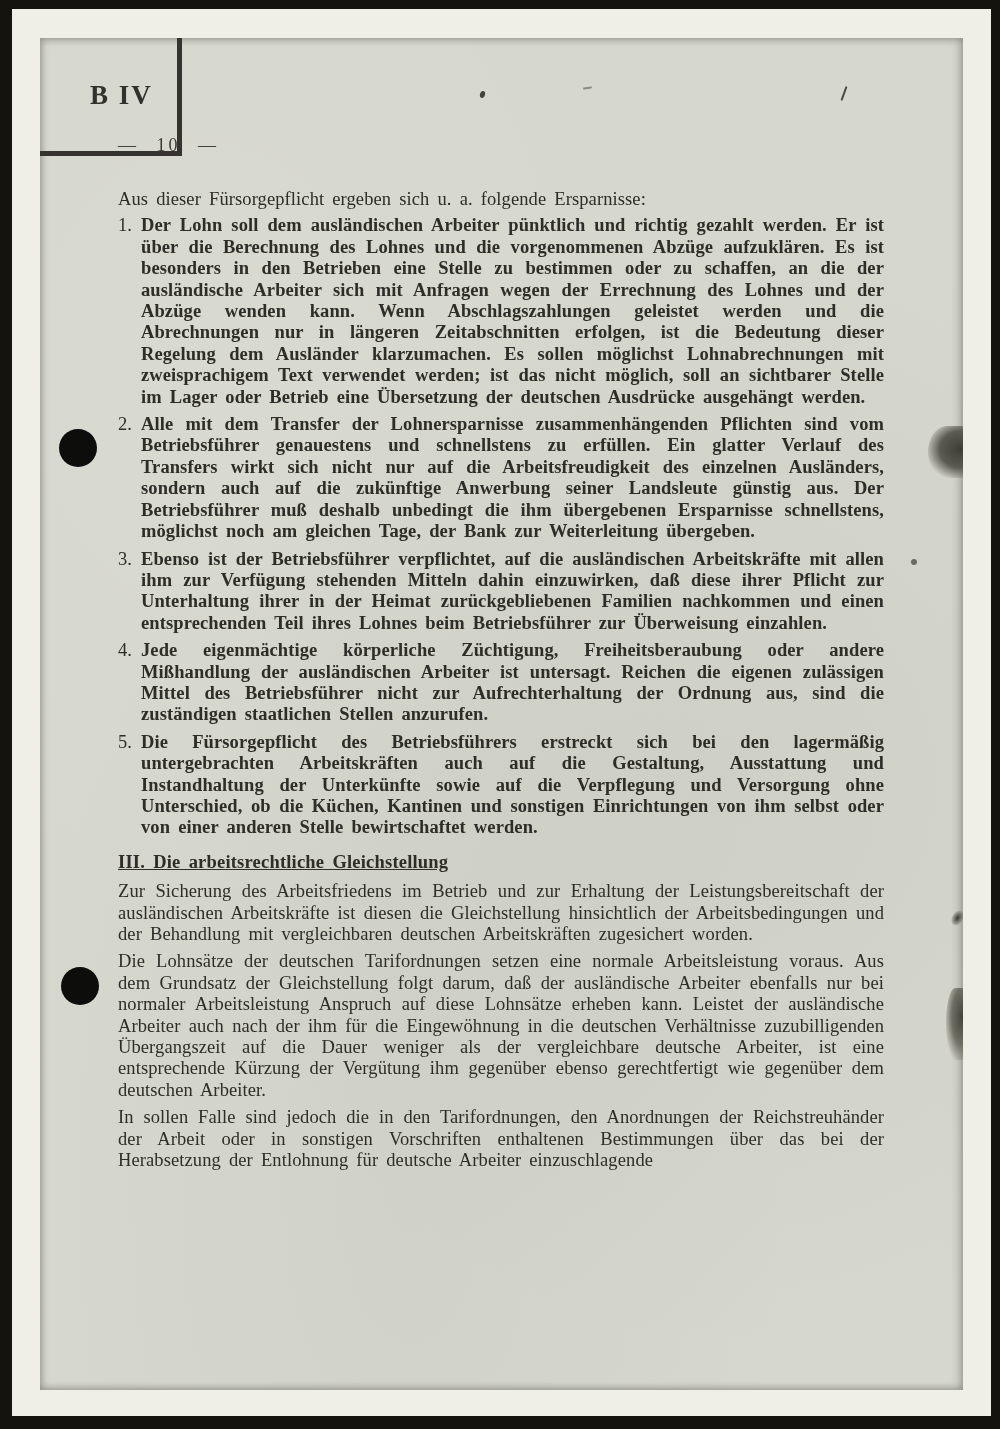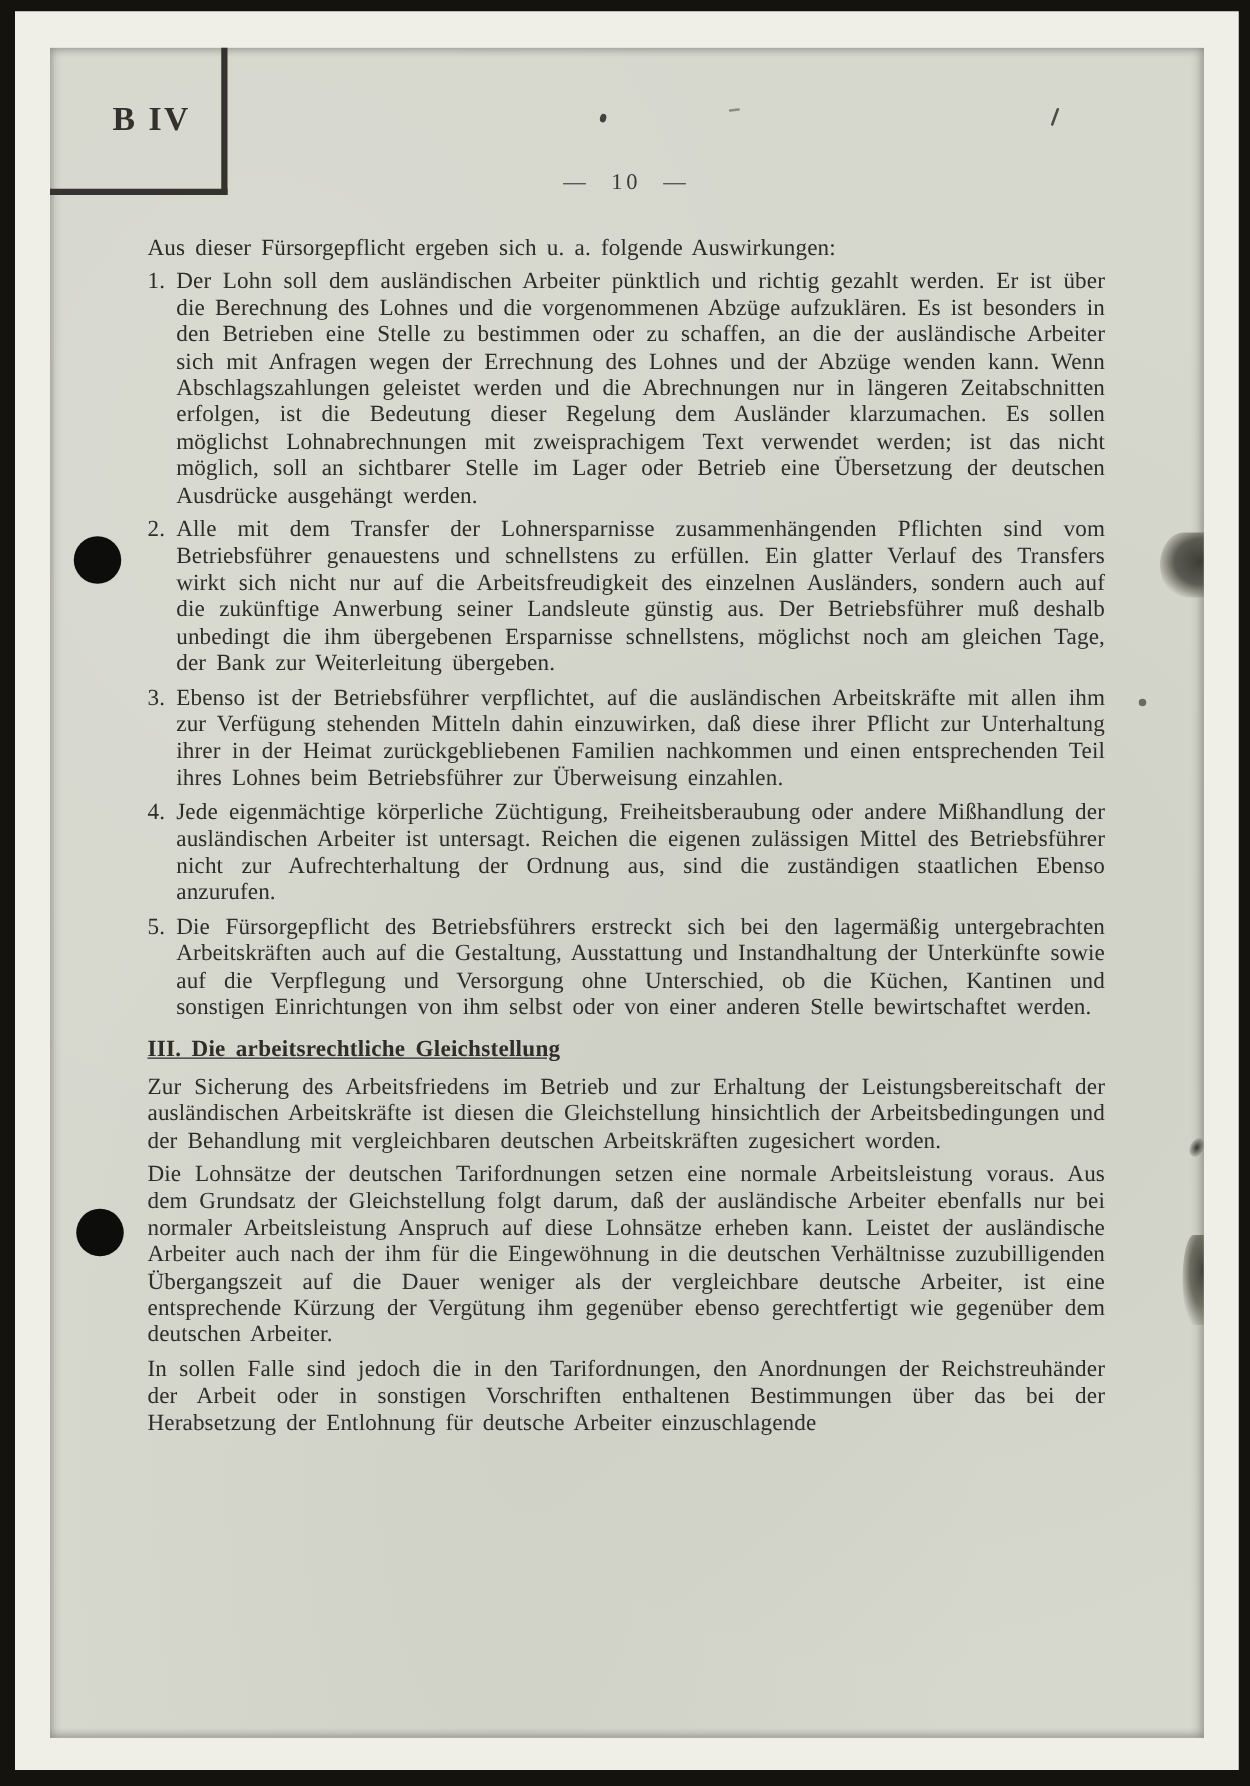--- a/index.html
+++ b/index.html
@@ -39,37 +39,37 @@
     border-right: 5px solid #34332d;
     border-bottom: 5px solid #34332d;
   }
   .corner-label {
     position: absolute; left: 50px; top: 42px;
     font-size: 27px; font-weight: bold;
     letter-spacing: 2px; color: #32312b; text-align: center;
   }
   .page-number {
     position: absolute; left: 78px; top: 97px;
-    width: 766px; text-align: center;
+    width: 766px; 
     font-size: 18px; color: #3a3933;
     letter-spacing: 3px; word-spacing: 10px;
   }
   .body-col {
     position: absolute; left: 78px; top: 151px;
     width: 766px;
     font-size: 18.5px; line-height: 21.4px;
     word-spacing: 0.18em; letter-spacing: 0.1px;
     text-align: justify;
     hyphens: auto;
   }
   .para { margin: 0 0 6px 0; }
   .lead { margin-bottom: 5px; }
   .item { display: flex; margin: 0 0 6px 0; }
   .item .num { flex: none; width: 23px; }
-  .item .txt { flex: 1; text-align: justify; }
+  .item .txt { flex: 1; text-align: justify; font-weight: bold; }
   .heading {
     margin: 13px 0 8px 0;
     font-size: 18.5px; font-weight: bold;
     letter-spacing: 0.2px;
     text-decoration: underline;
   }
   
   .hole {
     position: absolute; width: 38px; height: 38px;
     border-radius: 50%; background: #0d0d0b;
@@ -109,40 +109,40 @@
 <div class="page">
 
   <div class="corner-box"></div>
   <div class="corner-label">B IV</div>
 
   <div class="page-number">— 10 —</div>
 
   <div class="body-col">
 
 
-    <p class="para lead">Aus dieser Fürsorgepflicht ergeben sich u. a. folgende Auswirkungen:</p>
+    <p class="para lead">Aus dieser Fürsorgepflicht ergeben sich u. a. folgende Ersparnisse:</p>
 
     <div class="item">
       <span class="num">1.</span>
       <span class="txt">Der Lohn soll dem ausländischen Arbeiter pünktlich und richtig gezahlt werden. Er ist über die Berechnung des Lohnes und die vorgenommenen Abzüge aufzuklären. Es ist besonders in den Betrieben eine Stelle zu bestimmen oder zu schaffen, an die der ausländische Arbeiter sich mit Anfragen wegen der Errechnung des Lohnes und der Abzüge wenden kann. Wenn Abschlagszahlungen geleistet werden und die Abrechnungen nur in längeren Zeitabschnitten erfolgen, ist die Bedeutung dieser Regelung dem Ausländer klarzumachen. Es sollen möglichst Lohnabrechnungen mit zweisprachigem Text verwendet werden; ist das nicht möglich, soll an sichtbarer Stelle im Lager oder Betrieb eine Übersetzung der deutschen Ausdrücke ausgehängt werden.</span>
     </div>
 
     <div class="item">
       <span class="num">2.</span>
       <span class="txt">Alle mit dem Transfer der Lohnersparnisse zusammenhängenden Pflichten sind vom Betriebsführer genauestens und schnellstens zu erfüllen. Ein glatter Verlauf des Transfers wirkt sich nicht nur auf die Arbeitsfreudigkeit des einzelnen Ausländers, sondern auch auf die zukünftige Anwerbung seiner Landsleute günstig aus. Der Betriebsführer muß deshalb unbedingt die ihm übergebenen Ersparnisse schnellstens, möglichst noch am gleichen Tage, der Bank zur Weiterleitung übergeben.</span>
     </div>
 
     <div class="item">
       <span class="num">3.</span>
       <span class="txt">Ebenso ist der Betriebsführer verpflichtet, auf die ausländischen Arbeitskräfte mit allen ihm zur Verfügung stehenden Mitteln dahin einzuwirken, daß diese ihrer Pflicht zur Unterhaltung ihrer in der Heimat zurückgebliebenen Familien nachkommen und einen entsprechenden Teil ihres Lohnes beim Betriebsführer zur Überweisung einzahlen.</span>
     </div>
 
     <div class="item">
       <span class="num">4.</span>
-      <span class="txt">Jede eigenmächtige körperliche Züchtigung, Freiheitsberaubung oder andere Mißhandlung der ausländischen Arbeiter ist untersagt. Reichen die eigenen zulässigen Mittel des Betriebsführer nicht zur Aufrechterhaltung der Ordnung aus, sind die zuständigen staatlichen Ebenso anzurufen.</span>
+      <span class="txt">Jede eigenmächtige körperliche Züchtigung, Freiheitsberaubung oder andere Mißhandlung der ausländischen Arbeiter ist untersagt. Reichen die eigenen zulässigen Mittel des Betriebsführer nicht zur Aufrechterhaltung der Ordnung aus, sind die zuständigen staatlichen Stellen anzurufen.</span>
     </div>
 
     <div class="item">
       <span class="num">5.</span>
       <span class="txt">Die Fürsorgepflicht des Betriebsführers erstreckt sich bei den lagermäßig untergebrachten Arbeitskräften auch auf die Gestaltung, Ausstattung und Instandhaltung der Unterkünfte sowie auf die Verpflegung und Versorgung ohne Unterschied, ob die Küchen, Kantinen und sonstigen Einrichtungen von ihm selbst oder von einer anderen Stelle bewirtschaftet werden.</span>
     </div>
 
     <h3 class="heading">III. Die arbeitsrechtliche Gleichstellung</h3>
 
     <p class="para">Zur Sicherung des Arbeitsfriedens im Betrieb und zur Erhaltung der Leistungsbereitschaft der ausländischen Arbeitskräfte ist diesen die Gleichstellung hinsichtlich der Arbeitsbedingungen und der Behandlung mit vergleichbaren deutschen Arbeitskräften zugesichert worden.</p>

